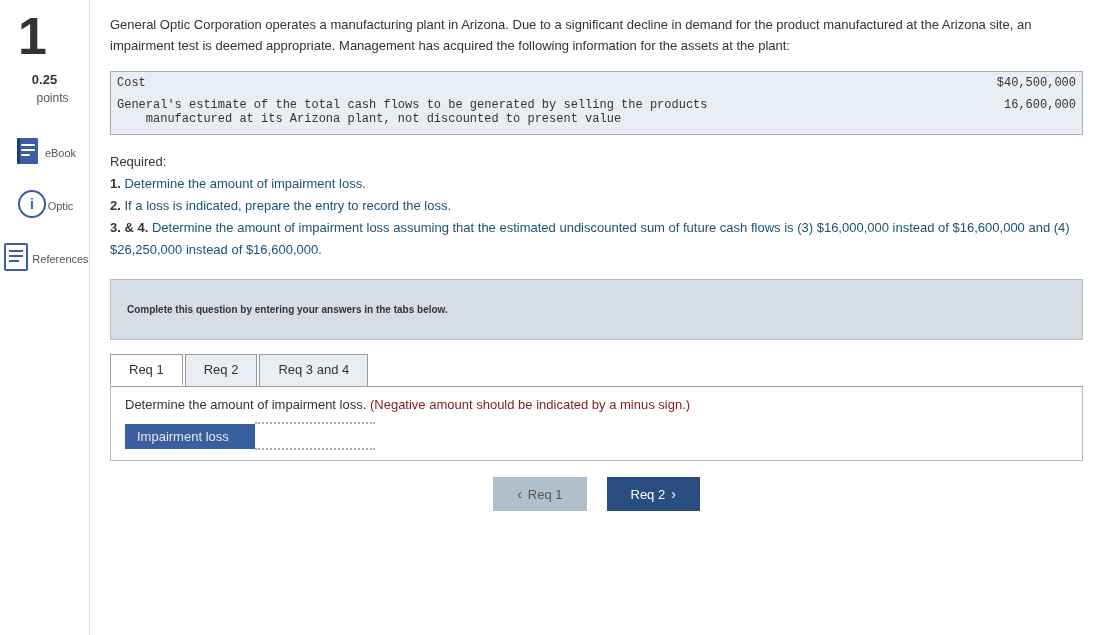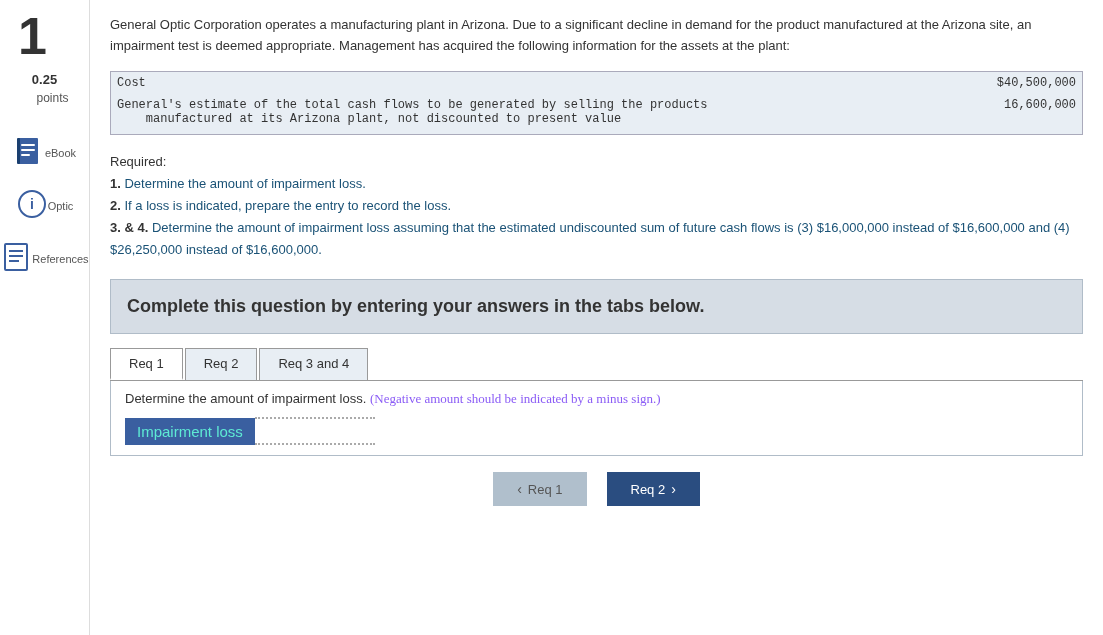--- a/index.html
+++ b/index.html
@@ -126,22 +126,22 @@
     .req-item {
       color: #1a5276;
     }
     .req-number {
       font-weight: bold;
       color: #333;
     }
     
     .complete-box {
       background: #d6dde5;
-      padding: 16px 16px;
-      font-size: 18px;
+      padding: 24px 16px;
+      font-size: 10px;
       font-weight: bold;
       margin-bottom: 14px;
       border: 1px solid #b0bcc8;
     }
     
     .tabs-container {
       display: flex;
       border-bottom: 1px solid #999;
       margin-bottom: 0;
     }
@@ -171,34 +171,33 @@
       padding: 10px 14px;
       background: #fff;
       margin-bottom: 14px;
     }
     .tab-instruction {
       color: #333;
       font-size: 13px;
       margin-bottom: 10px;
     }
     .tab-instruction .negative-note {
-      color: #8b5cf6;
-      font-family: Liberation Serif, serif;
+      color: #7f1d1d;
     }
     
     .input-row {
       display: flex;
       align-items: center;
       margin-top: 4px;
     }
     .input-label {
       background: #3a5fa0;
-      color: #5eead4;
+      color: #e5e5e5;
       padding: 5px 12px;
-      font-size: 15px;
+      font-size: 13px;
       min-width: 130px;
       display: inline-block;
     }
     .input-field-dotted {
       border: none;
       border-bottom: 2px dotted #aaa;
       border-top: 2px dotted #aaa;
       outline: none;
       width: 120px;
       height: 28px;

